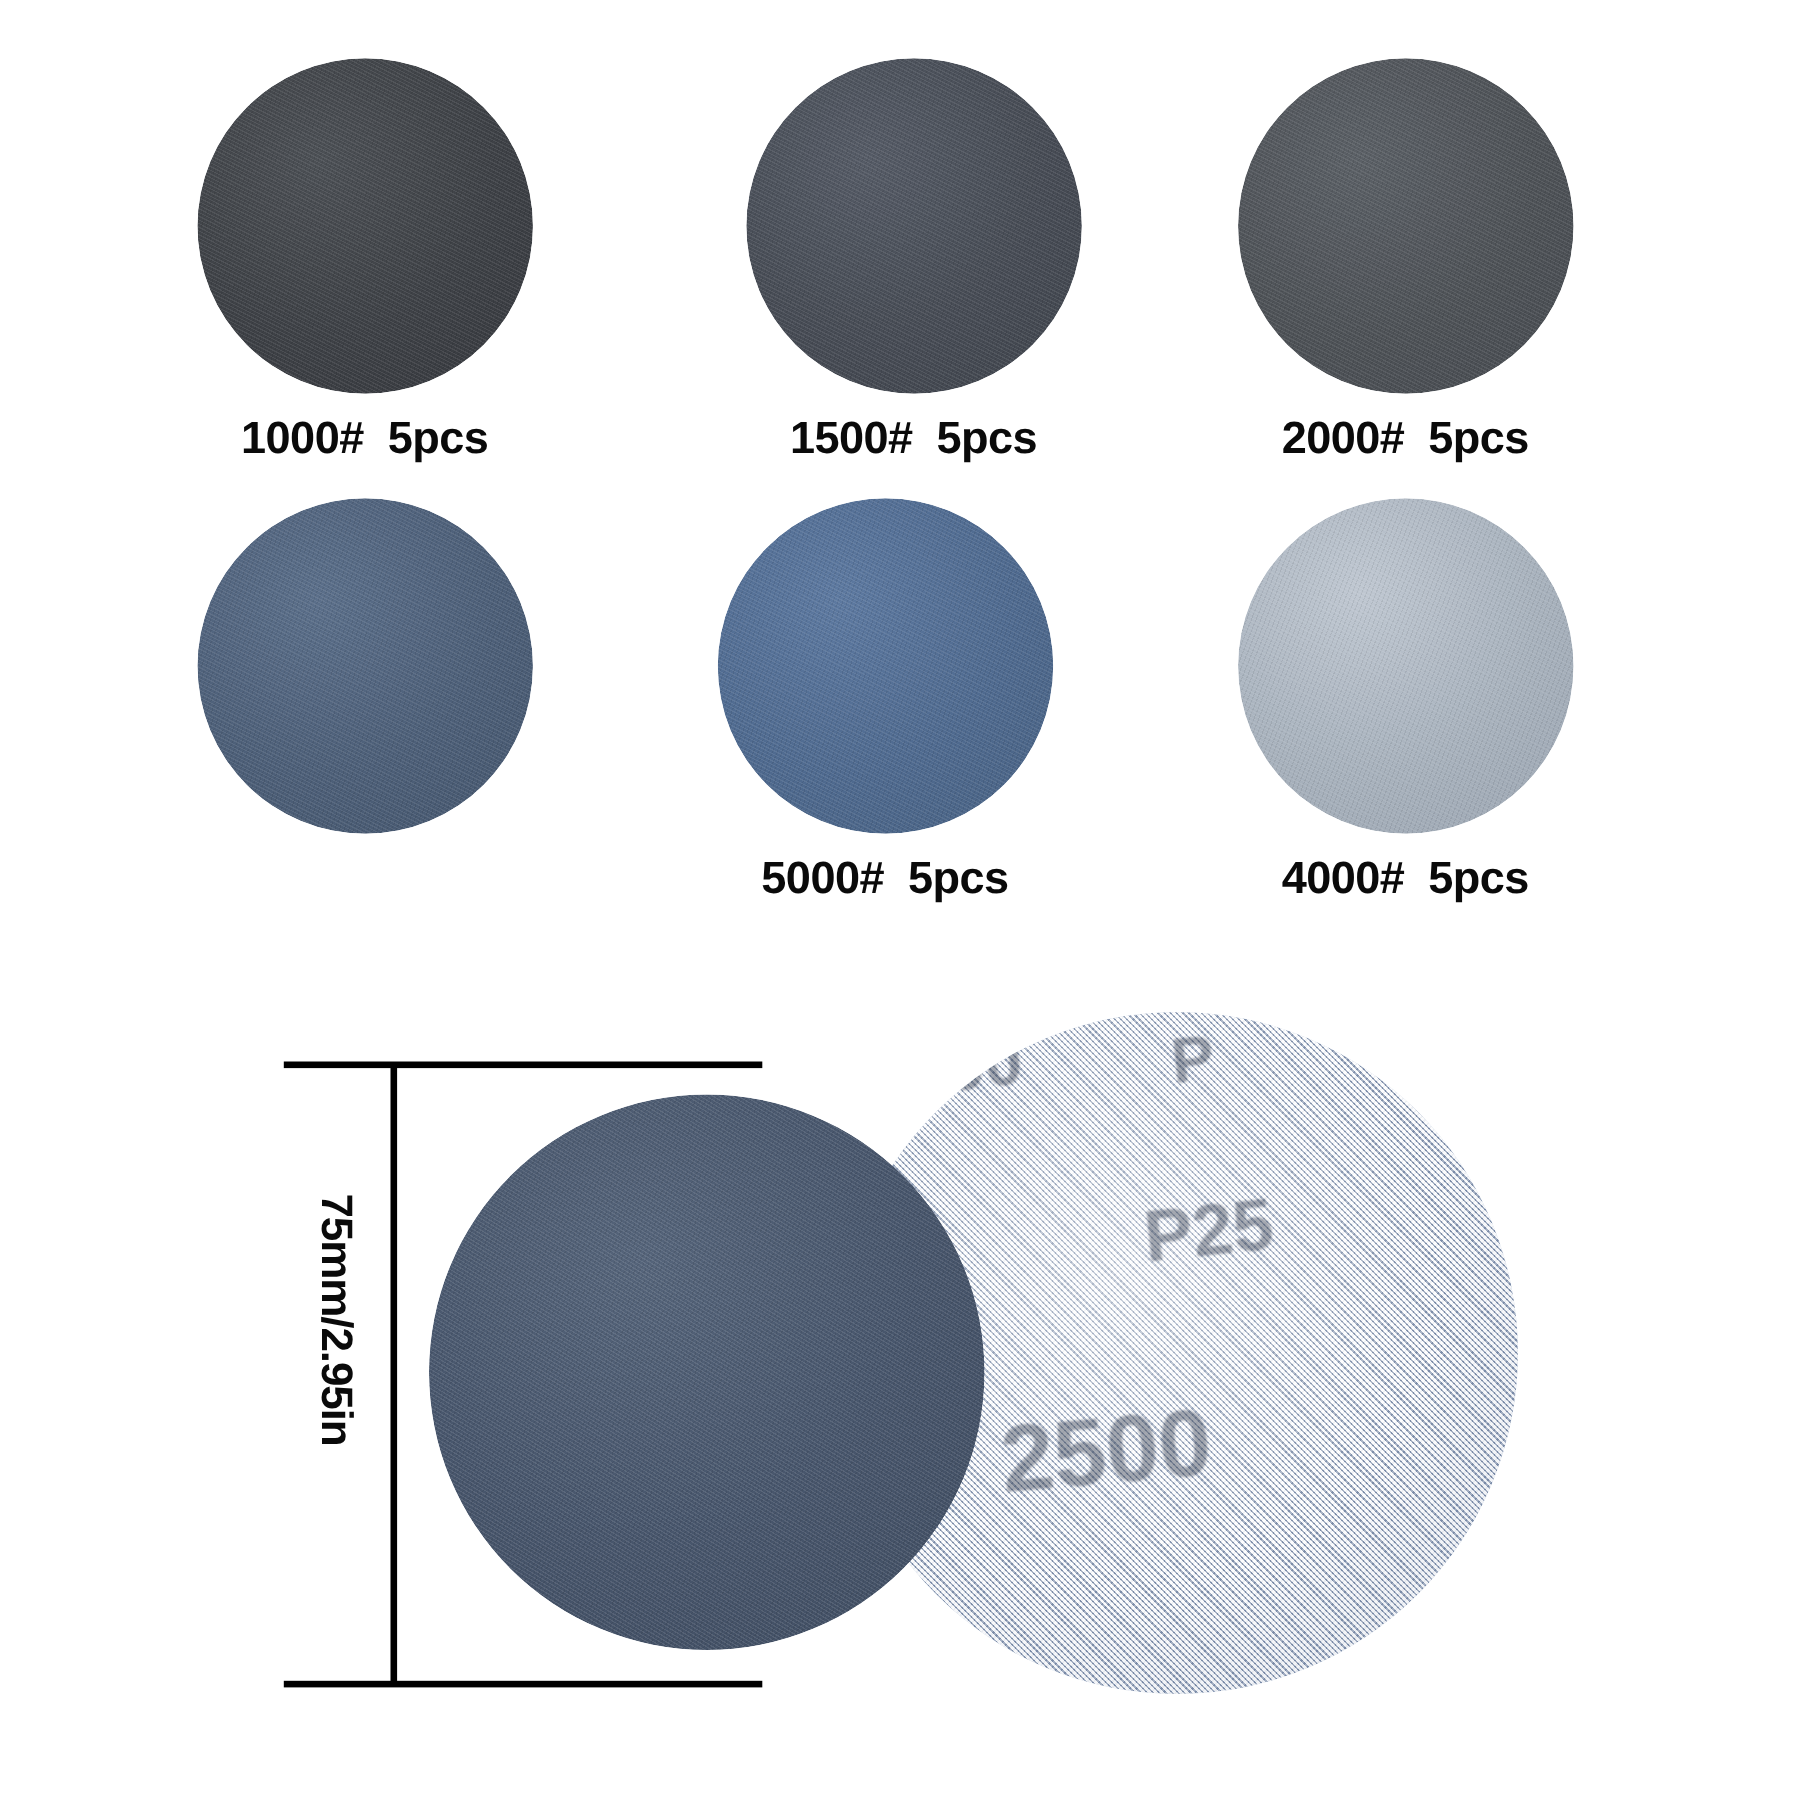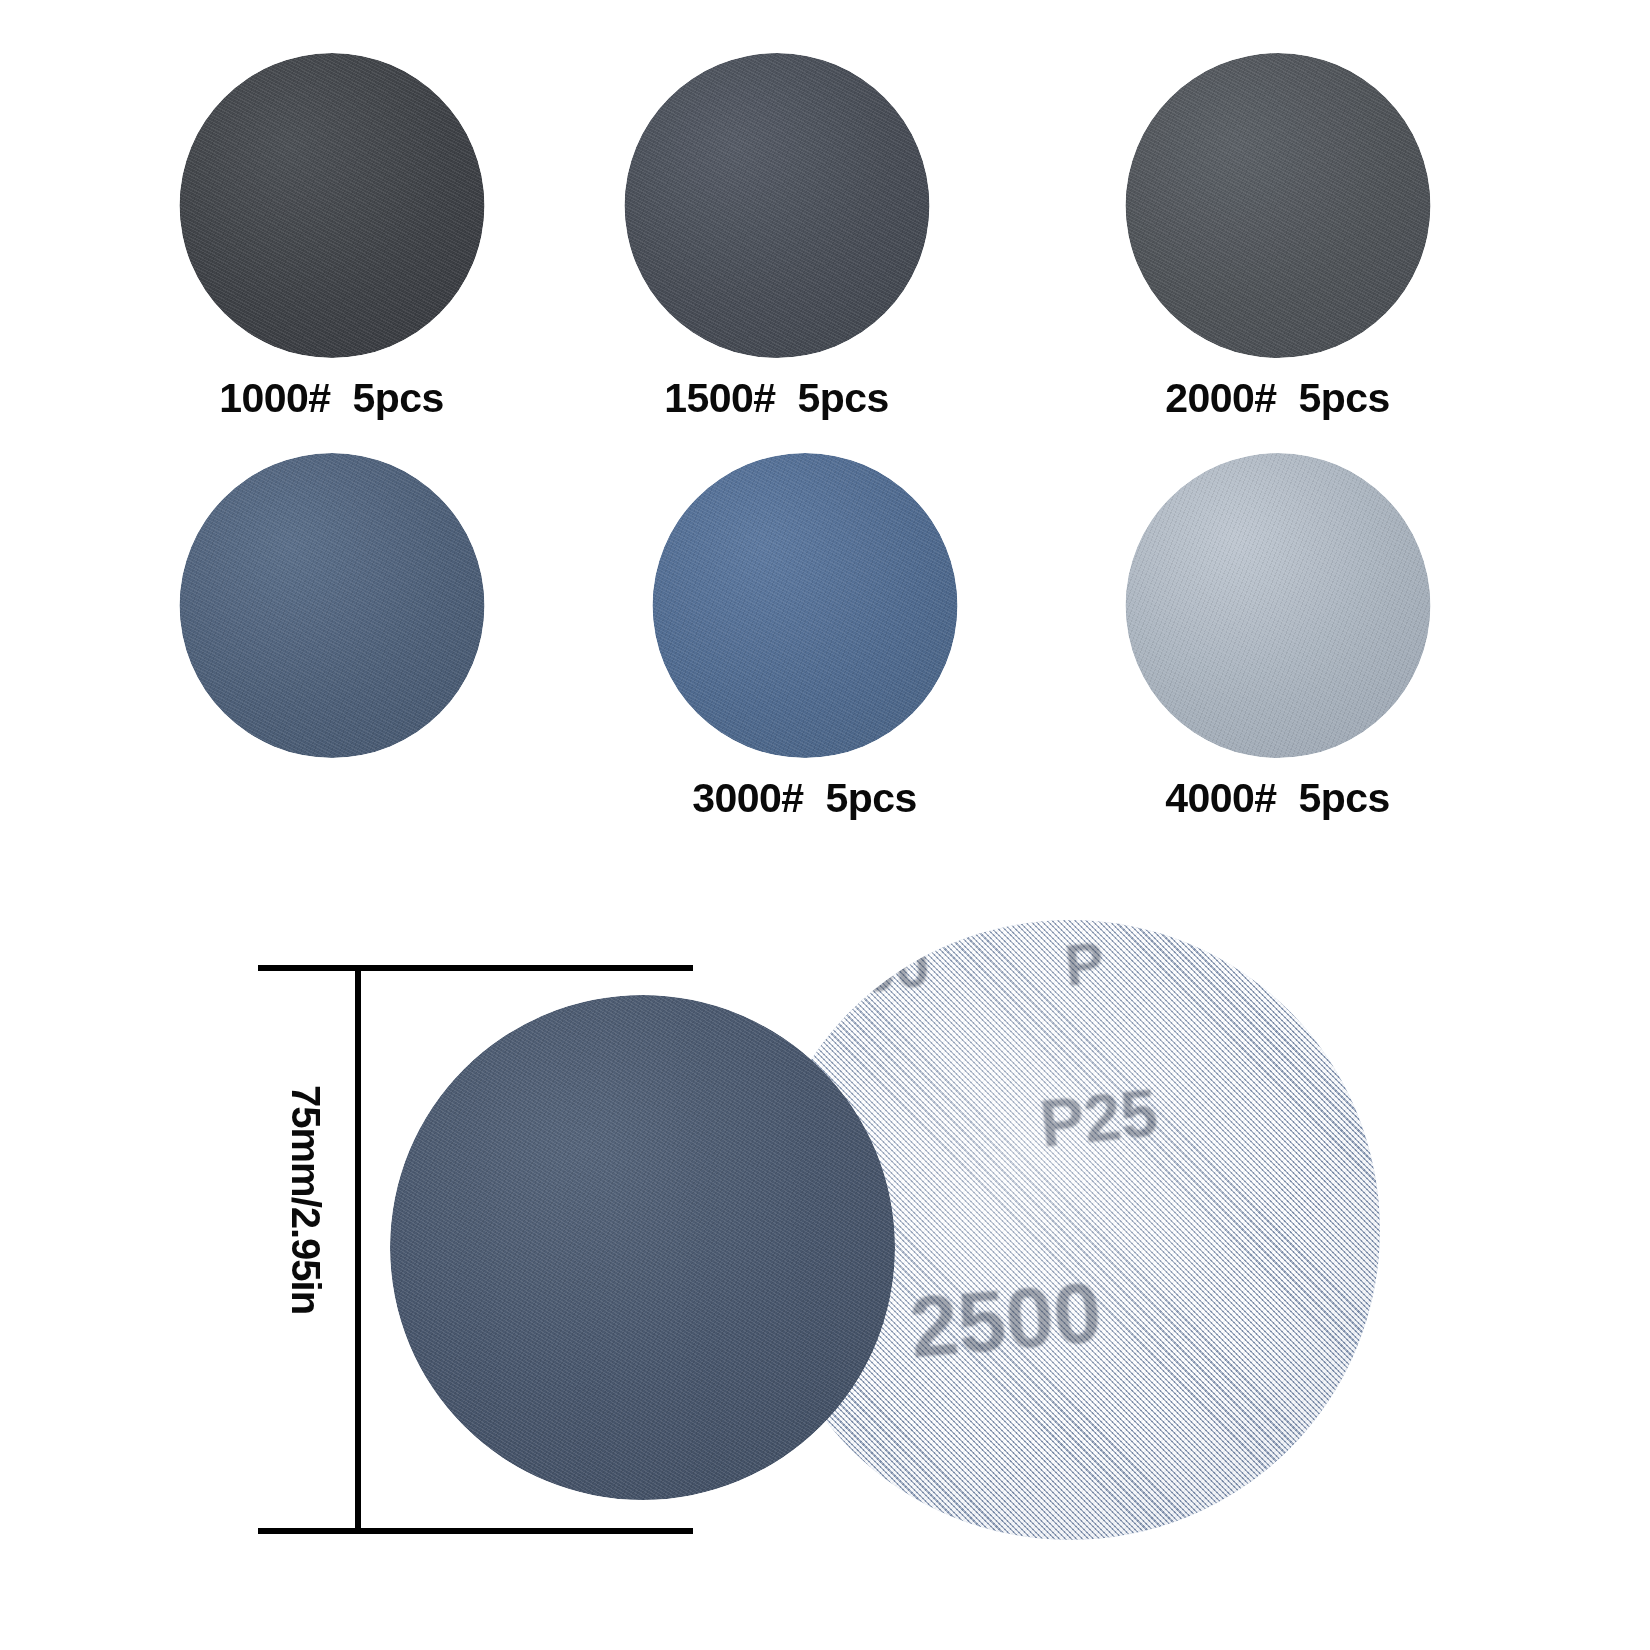--- a/index.html
+++ b/index.html
@@ -26,21 +26,21 @@
     top: 45px;
     width: 1420px;
     height: 830px;
   }
   .disc-cell {
     position: absolute;
     width: 473px;
     height: 415px;
   }
   .disc-cell.c0 { left: 0px;    top: 0px;   }
-  .disc-cell.c1 { left: 445px;  top: 0px;   }
+  .disc-cell.c1 { left: 499px;  top: 0px;   }
   .disc-cell.c2 { left: 946px;  top: 0px;   }
   .disc-cell.c3 { left: 0px;    top: 400px; }
   .disc-cell.c4 { left: 473px;  top: 400px; }
   .disc-cell.c5 { left: 946px;  top: 400px; }
 
   .disc-swatch {
     position: absolute;
     left: 50%;
     top: 8px;
     transform: translateX(-50%);
@@ -221,21 +221,21 @@
         <div class="sheen" style="background: radial-gradient(circle at 36% 30%, #5b6f8a 0%, #4d5f78 55%, #45566d 100%);"></div>
         <div class="grain"></div>
       </div>
     </div>
 
     <div class="disc-cell c4">
       <div class="disc-swatch">
         <div class="sheen" style="background: radial-gradient(circle at 36% 30%, #5d79a0 0%, #4f6a8f 55%, #486181 100%);"></div>
         <div class="grain"></div>
       </div>
-      <div class="disc-label">3000#  5pcs</div>
+      <div class="disc-label">5000#  5pcs</div>
     </div>
 
     <div class="disc-cell c5">
       <div class="disc-swatch">
         <div class="sheen" style="background: radial-gradient(circle at 36% 28%, #bfc7d1 0%, #a8b2bd 55%, #9ba5b1 100%);"></div>
         <div class="grain"></div>
       </div>
       <div class="disc-label">4000#  5pcs</div>
     </div>
 

